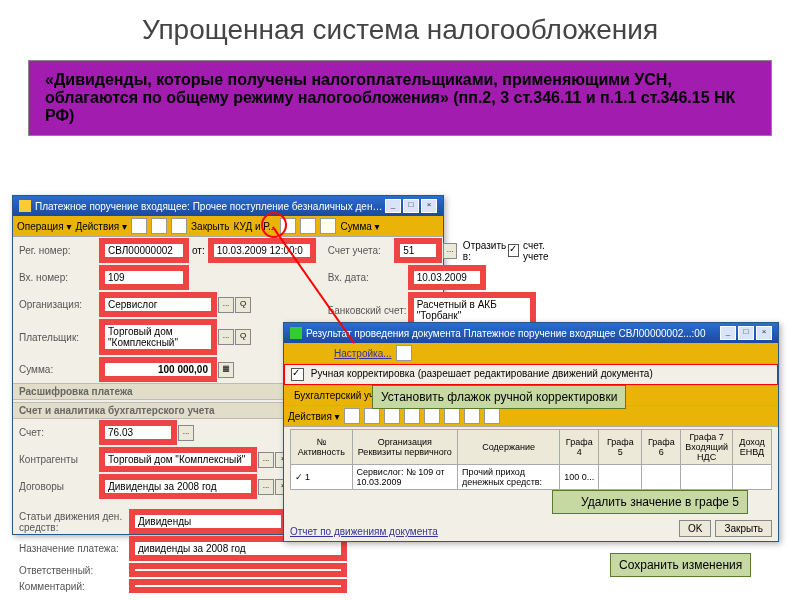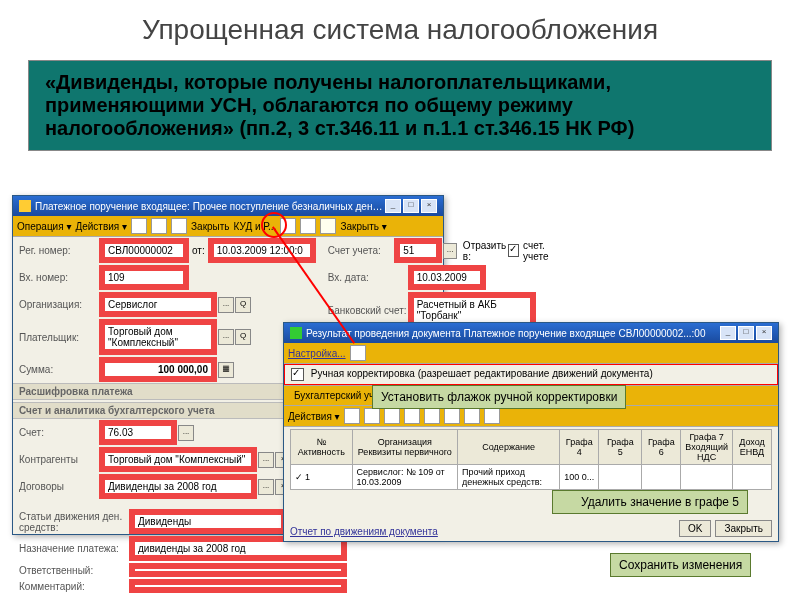--- a/index.html
+++ b/index.html
@@ -1,17 +1,17 @@
 <!DOCTYPE html>
 <html><head>
 <meta charset="utf-8">
 <style>
 body { margin:0; font-family:Arial,sans-serif; background:#fff; width:800px; height:600px; overflow:hidden; position:relative; }
 .slide-title { text-align:center; font-size:28px; color:#444; padding:14px 8px 8px; }
-.quote-box { margin:6px 28px; border:1px solid #888; background:#0f766e; padding:10px 16px; font-size:20px; font-weight:bold; }
+.quote-box { margin:6px 28px; border:1px solid #888; background:#a21caf; padding:10px 16px; font-size:16px; font-weight:bold; }
 .win { position:absolute; background:#f2f0e6; border:1px solid #2a5885; box-shadow:2px 2px 6px rgba(0,0,0,.3); font-size:10px; }
 .titlebar { background:linear-gradient(#2a6dd2,#1a4a9e); color:#fff; padding:3px 6px; display:flex; align-items:center; }
 .titlebar .tbtxt { flex:1; white-space:nowrap; overflow:hidden; text-overflow:ellipsis; }
 .titlebar .tbbtn { width:14px; height:12px; background:#d8e4f7; margin-left:2px; border:1px solid #fff; display:inline-block; font-size:8px; color:#333; text-align:center; line-height:10px; }
 .toolbar { background:#eab308; border-bottom:1px solid #aaa; padding:2px 4px; display:flex; align-items:center; gap:4px; }
 .toolbar .ico { width:14px; height:14px; border:1px solid #999; background:#fff; display:inline-block; }
 .red-ring { position:absolute; border:2px solid red; border-radius:50%; pointer-events:none; }
 .red-box { border:1px solid red; }
 .form-row { display:flex; align-items:center; padding:1px 6px; }
 .lbl { width:80px; color:#555; }
@@ -46,21 +46,21 @@
     <span>Операция ▾</span>
     <span>Действия ▾</span>
     <span class="ico"></span>
     <span class="ico"></span>
     <span class="ico"></span>
     <span>Закрыть</span>
     <span>КУД и Р...</span>
     <span class="ico"></span>
     <span class="ico"></span>
     <span class="ico" style="background:#ffe;"></span>
-    <span>Закрыть ▾</span>
+    <span>Сумма ▾</span>
   </div>
   <div class="red-ring" style="left:248px; top:16px; width:22px; height:22px;"></div>
 
   <div style="display:flex;">
     <div style="flex:1;">
       <div class="form-row">
           <span class="lbl">Рег. номер:</span>
           <span class="inp" style="width:72px;">СВЛ00000002</span>
           <span style="margin:0 3px;">от:</span>
           <span class="inp" style="width:90px;">10.03.2009 12:00:0</span>
@@ -153,21 +153,21 @@
 
 <div class="win" style="left:283px; top:322px; width:494px; height:218px;">
   <div class="titlebar">
     <span style="width:12px;height:12px;background:#3c3;margin-right:4px;display:inline-block;"></span>
     <span class="tbtxt">Результат проведения документа Платежное поручение входящее СВЛ00000002...:00</span>
     <span class="tbbtn">_</span>
     <span class="tbbtn">□</span>
     <span class="tbbtn">×</span>
   </div>
   <div class="toolbar">
-    <span style="color:#339;text-decoration:underline;">Настройка...</span>
+    <span style="color:#339;text-decoration:underline;margin-left:46px;">Настройка...</span>
     <span class="ico"></span>
   </div>
   <div style="padding:3px 6px;" class="red-box">
     <span class="chk checked"></span>
     <span>Ручная корректировка (разрешает редактирование движений документа)</span>
   </div>
   <div class="toolbar" style="border-top:1px solid #aaa;">
     <span style="padding:2px 6px;">Бухгалтерский учет</span>
   </div>
   <div class="toolbar">

